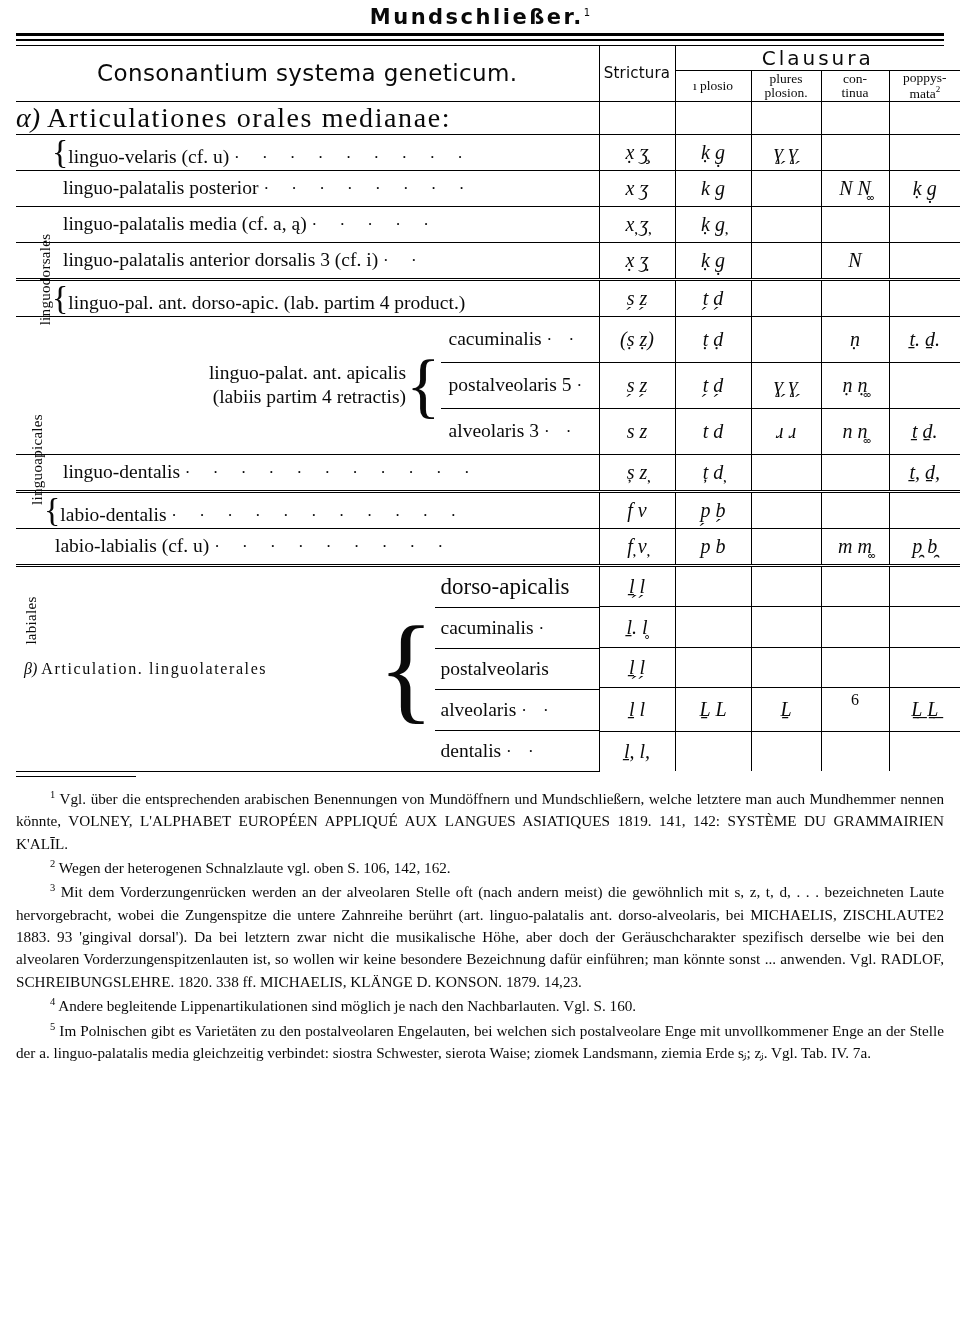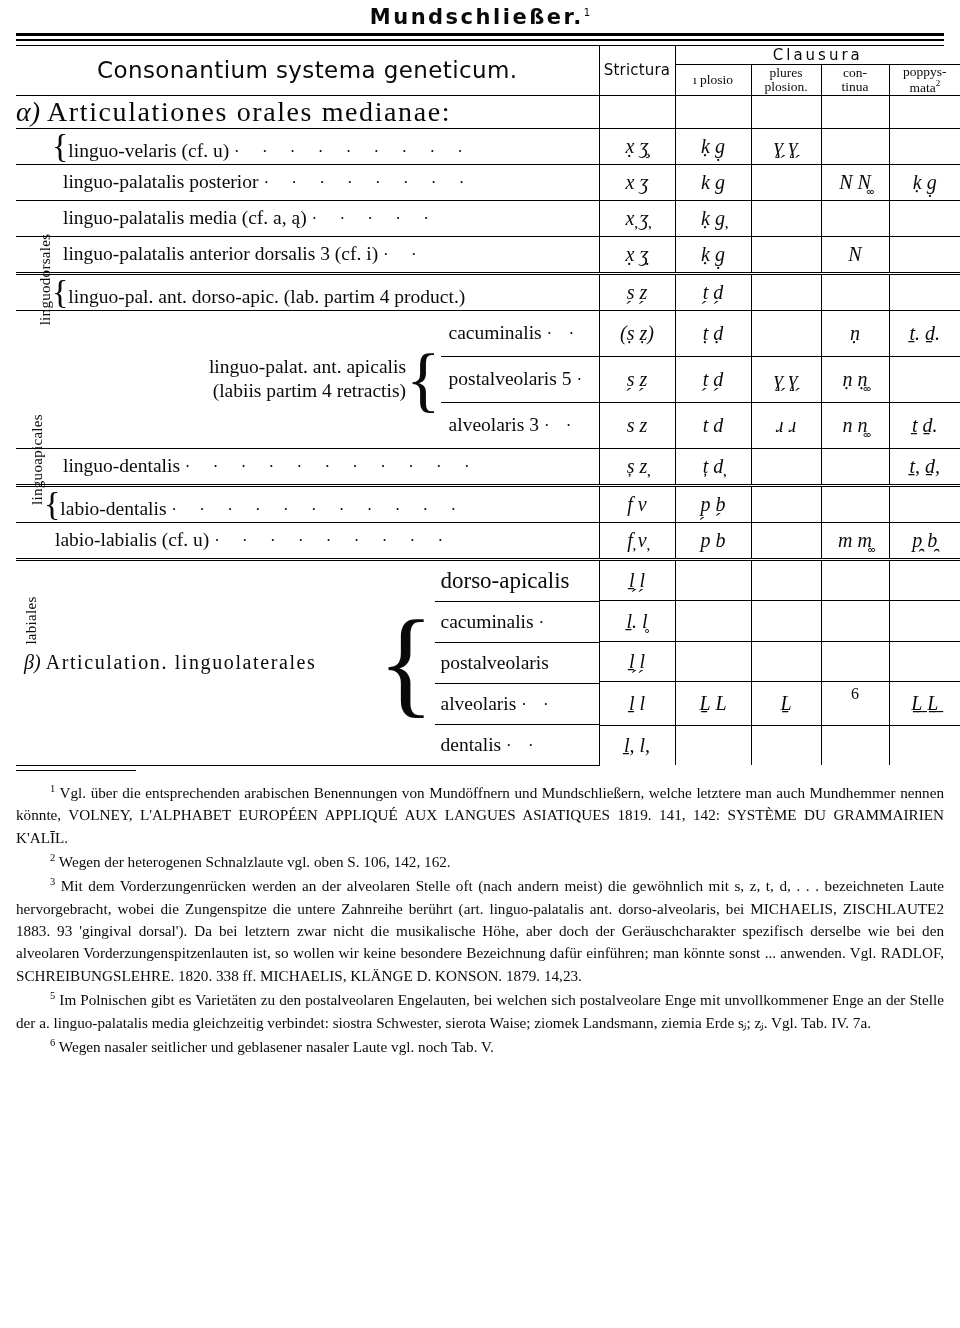--- a/index.html
+++ b/index.html
@@ -65,21 +65,21 @@
   }
   .hdr-strictura{
     text-align:center;
     font-size:15px;
     font-family:"DejaVu Sans", sans-serif;
     font-weight:bold;
     letter-spacing:.2px;
   }
   .hdr-clausura{
     text-align:center;
-    font-size:15px;
+    font-size:20px;
     font-family:"DejaVu Sans", sans-serif;
     font-weight:bold;
     letter-spacing:3px;
     padding:4px 0 3px 0;
   }
   .hdr-sub{
     text-align:center;
     font-size:13.5px;
     font-family:Liberation Serif, serif;
     line-height:1.05;
@@ -359,21 +359,21 @@
       <td class="ph">f̦ v̦</td>
       <td class="ph">p b</td>
       <td class="ph"></td>
       <td class="ph">m m͚</td>
       <td class="ph" style="border-right:none;">p̯ b̯</td>
     </tr>
 
     <tr>
       <td class="lbl" rowspan="5" style="border-left:none;padding:0;border-top:3px double #000;">
         <div style="display:flex;align-items:center;height:100%;">
-          <div style="flex:1;font-size:20px;padding-left:8px;white-space:nowrap;">
+          <div style="flex:1;font-size:16px;padding-left:8px;white-space:nowrap;">
             <span class="ital">β)</span>
             <span class="sp-wide">Articulation. linguolaterales</span>
           </div>
           <div class="brace" style="font-size:118px;line-height:.75;">{</div>
           <div style="width:164px;">
             <table class="inner">
               <tbody>
                     <tr>
                 <td style="height:40px;padding-left:6px;font-size:23px;">
                   <span>dorso-apicalis</span>
@@ -454,20 +454,20 @@
   </p>
   <p>
     <sup>2</sup>
     <span>Wegen der heterogenen Schnalzlaute vgl. oben S. 106, 142, 162.</span>
   </p>
   <p>
     <sup>3</sup>
     <span>Mit dem Vorderzungenrücken werden an der alveolaren Stelle oft (nach andern meist) die gewöhnlich mit s, z, t, d, . . . bezeichneten Laute hervorgebracht, wobei die Zungenspitze die untere Zahnreihe berührt (art. linguo-palatalis ant. dorso-alveolaris, bei MICHAELIS, ZISCHLAUTE2 1883. 93 'gingival dorsal'). Da bei letztern zwar nicht die musikalische Höhe, aber doch der Geräuschcharakter spezifisch derselbe wie bei den alveolaren Vorderzungenspitzenlauten ist, so wollen wir keine besondere Bezeichnung dafür einführen; man könnte sonst ... anwenden. Vgl. RADLOF, SCHREIBUNGSLEHRE. 1820. 338 ff. MICHAELIS, KLÄNGE D. KONSON. 1879. 14,23.</span>
   </p>
   <p>
+    <sup>4</sup>
+    <span>Andere begleitende Lippenartikulationen sind möglich je nach den Nachbarlauten. Vgl. S. 160.</span>
+  </p>
+  <p>
     <sup>5</sup>
     <span>Im Polnischen gibt es Varietäten zu den postalveolaren Engelauten, bei welchen sich postalveolare Enge mit unvollkommener Enge an der Stelle der a. linguo-palatalis media gleichzeitig verbindet: siostra Schwester, sierota Waise; ziomek Landsmann, ziemia Erde s̗ᵢ; z̗ᵢ. Vgl. Tab. IV. 7a.</span>
   </p>
-  <p>
-    <sup>6</sup>
-    <span>Wegen nasaler seitlicher und geblasener nasaler Laute vgl. noch Tab. V.</span>
-  </p>
 </div>
 
 </body></html>

